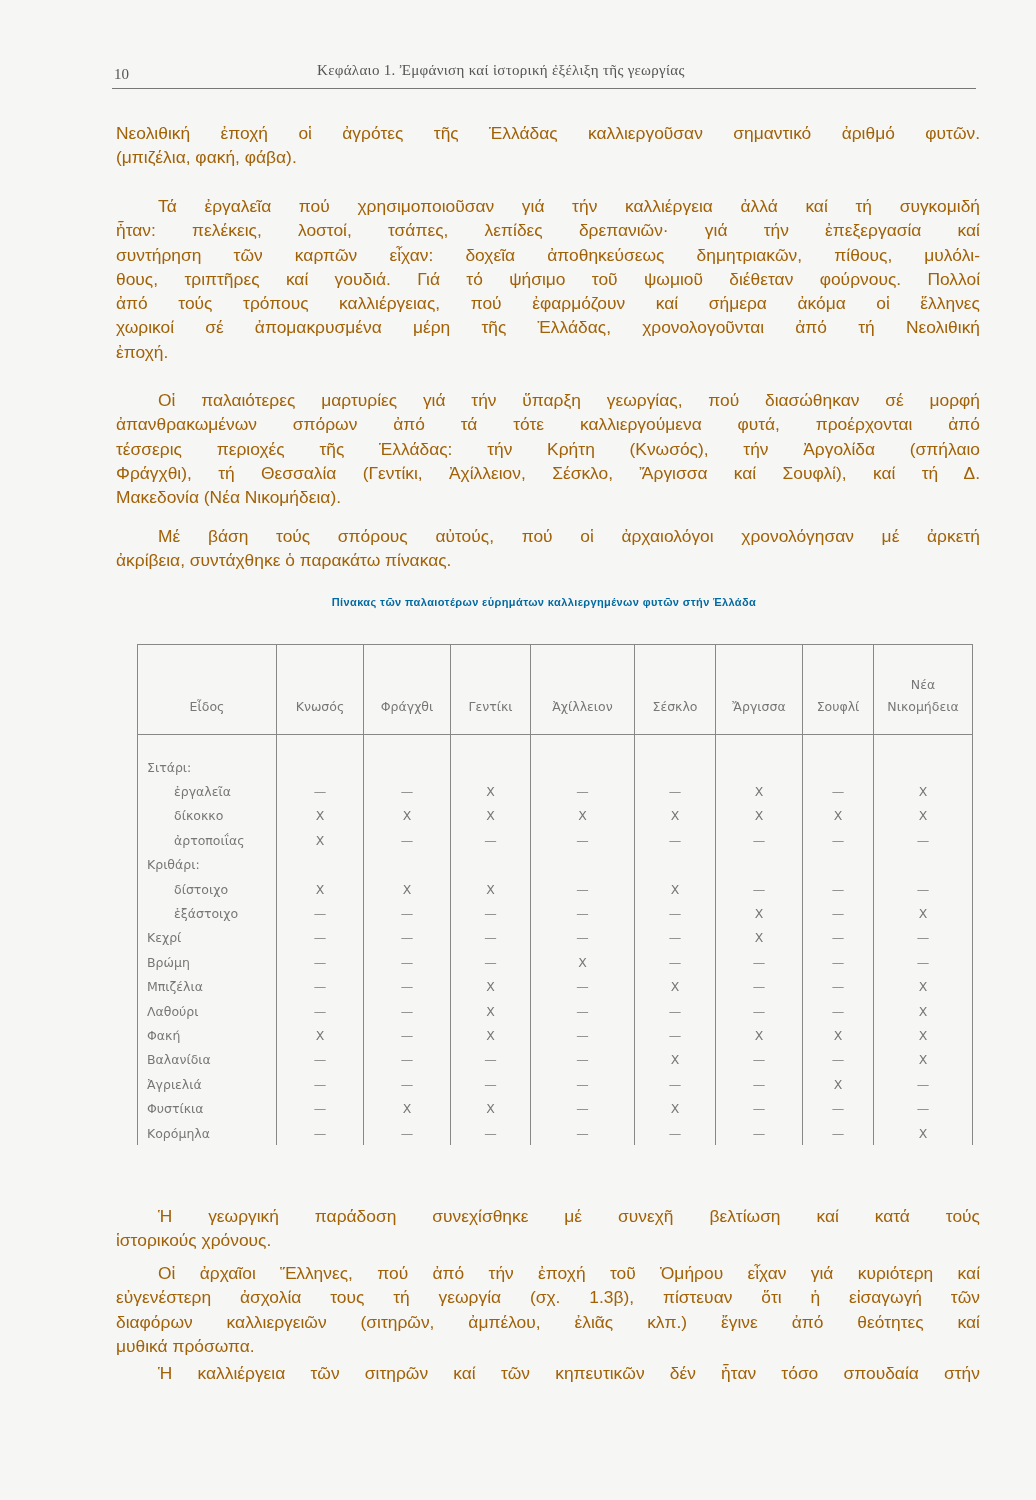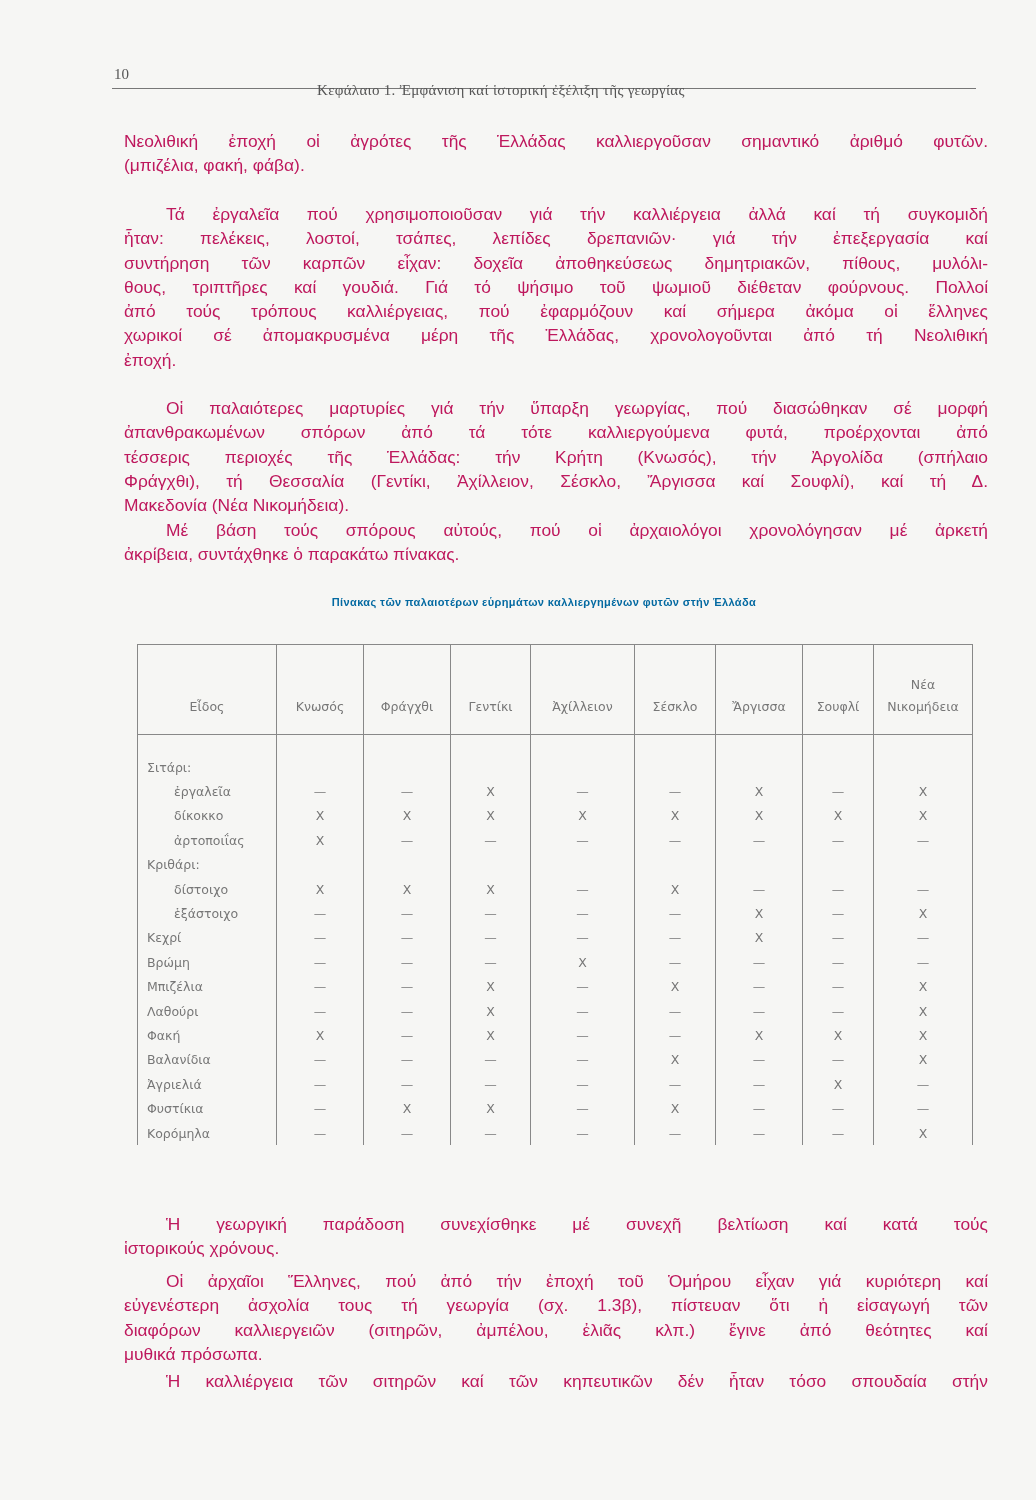--- a/index.html
+++ b/index.html
@@ -10,27 +10,27 @@
     font-family: "Liberation Sans", sans-serif;
     position: relative;
   }
   .running-head {
     position: absolute; left: 112px; top: 62px; width: 864px; height: 26px;
     border-bottom: 1.5px solid #777;
     font-family: "Liberation Serif", serif;
     font-size: 15px; color: #555;
   }
   .running-head .page-num { position: absolute; left: 2px; top: 4px; }
-  .running-head .chapter { position: absolute; left: 205px; top: 20px; letter-spacing: 0.3px; }
+  .running-head .chapter { position: absolute; left: 205px; top: 0; letter-spacing: 0.3px; }
 
   .para {
     position: absolute; left: 112px; width: 864px;
-    font-size: 17.4px; line-height: 24.3px; color: #be185d;
+    font-size: 17.4px; line-height: 24.3px; color: #a16207;
     text-align: justify;
-    margin: 12px;
+    margin: 4px;
   }
   .para .ln { display: block; white-space: nowrap; }
   .para .ln.just { text-align-last: justify; text-align: justify; white-space: normal; }
   .para .ln.indent { text-indent: 42px; }
 
   .caption {
     position: absolute; left: 112px; width: 864px; top: 596px;
     text-align: center; font-weight: bold;
     font-size: 11px; color: #0369a1; letter-spacing: 0.4px;
   }
@@ -81,21 +81,21 @@
 </div>
 
 <div class="para" style="top:384px">
   <span class="ln just indent">Οἱ παλαιότερες μαρτυρίες γιά τήν ὕπαρξη γεωργίας, πού διασώθηκαν σέ μορφή</span>
   <span class="ln just">ἀπανθρακωμένων σπόρων ἀπό τά τότε καλλιεργούμενα φυτά, προέρχονται ἀπό</span>
   <span class="ln just">τέσσερις περιοχές τῆς Ἑλλάδας: τήν Κρήτη (Κνωσός), τήν Ἀργολίδα (σπήλαιο</span>
   <span class="ln just">Φράγχθι), τή Θεσσαλία (Γεντίκι, Ἀχίλλειον, Σέσκλο, Ἄργισσα καί Σουφλί), καί τή Δ.</span>
   <span class="ln">Μακεδονία (Νέα Νικομήδεια).</span>
 </div>
 
-<div class="para" style="top:506px">
+<div class="para" style="top:520px">
   <span class="ln just indent">Μέ βάση τούς σπόρους αὐτούς, πού οἱ ἀρχαιολόγοι χρονολόγησαν μέ ἀρκετή</span>
   <span class="ln">ἀκρίβεια, συντάχθηκε ὁ παρακάτω πίνακας.</span>
 </div>
 
 <div class="caption">Πίνακας τῶν παλαιοτέρων εὑρημάτων καλλιεργημένων φυτῶν στήν Ἑλλάδα</div>
 
 <table class="finds">
   <colgroup>
     <col style="width:139px">
       <col style="width:87px">

